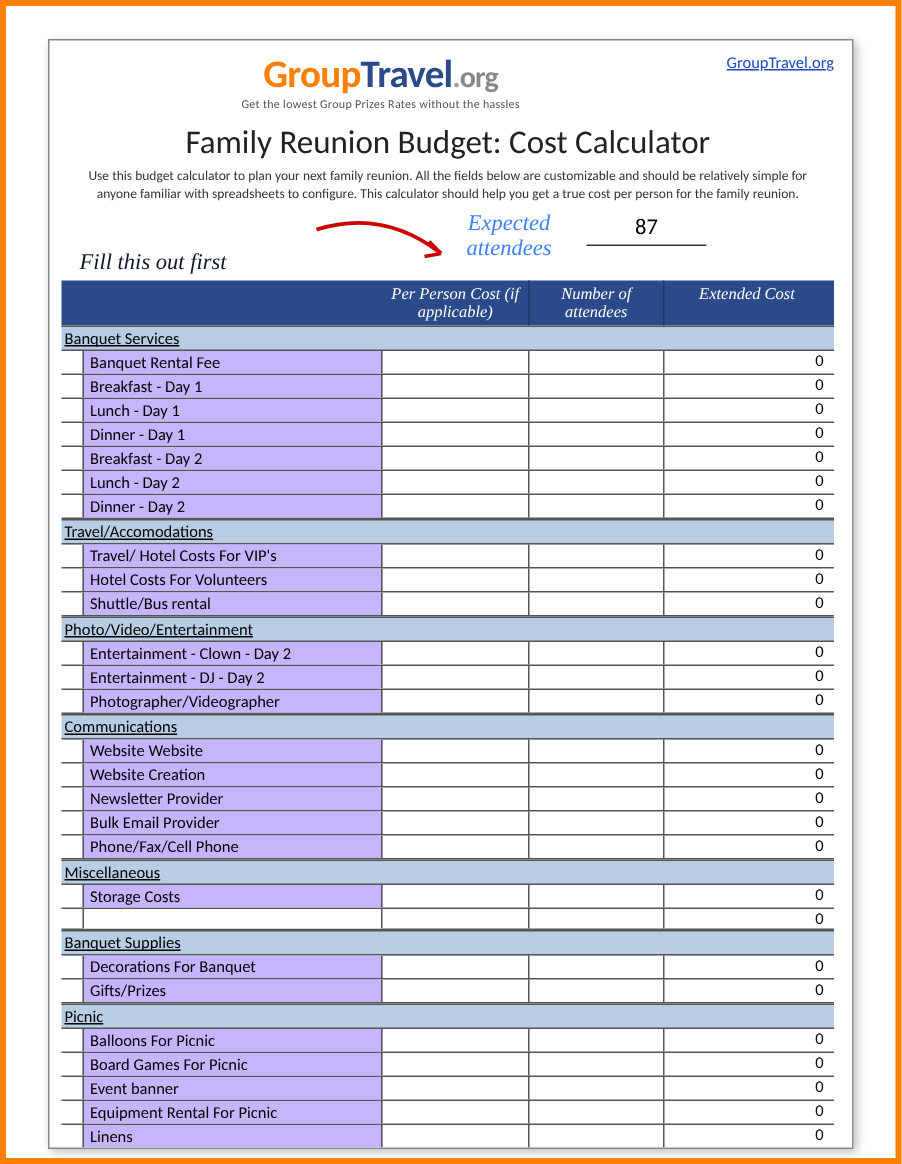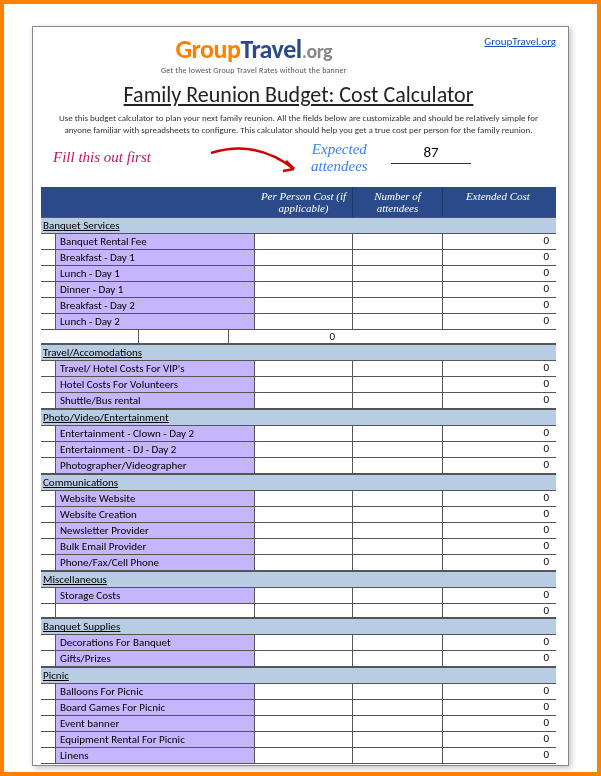--- a/index.html
+++ b/index.html
@@ -30,31 +30,31 @@
   margin-left: 120px;
   text-align: center;
 }
 .logo-text { font-size: 26px; font-weight: bold; letter-spacing: -0.5px; }
 .logo-group { color: #ff7f00; }
 .logo-travel { color: #2a4a8a; }
 .logo-dot { color: #999; font-size: 20px; }
 .logo-org { color: #888; font-size: 20px; }
 .logo-tag { font-size: 8px; color: #555; letter-spacing: 0.2px; }
 .top-link { color: #1a4aC0; text-decoration: underline; font-size: 11px; padding-top: 2px; }
-.title { text-align: center; font-size: 22px; font-weight: 500; margin: 6px 0 4px 0; color: #222; text-decoration: underline; }
+.title { text-align: center; font-size: 22px; font-weight: 500; margin: 6px 0 4px 0; color: #222; }
 .instructions { text-align: center; font-size: 9px; color: #333; padding: 0 14px; line-height: 1.3; }
 .attendee-row {
   display: flex;
   align-items: center;
   justify-content: center;
   margin: 4px 0 6px 0;
   position: relative;
   height: 42px;
 }
-.script1 { font-family: cursive; font-style: italic; font-size: 15px; color: #be185d; position: absolute; left: 12px; top: 10px; }
+.script1 { font-family: cursive; font-style: italic; font-size: 15px; color: #0f172a; position: absolute; left: 12px; top: 28px; }
 .arrow { position: absolute; left: 165px; top: 2px; width: 100px; height: 40px; }
 .script2 { font-family: cursive; font-style: italic; font-size: 15px; color: #3b82f6; text-align: center; position: absolute; left: 270px; top: 2px; line-height: 1.1; }
 .attendee-box { position: absolute; left: 350px; top: 4px; width: 80px; border-bottom: 1px solid #333; text-align: center; font-size: 15px; padding-bottom: 2px; }
 .col-header {
   background: #2a4a8a;
   color: #fff;
   display: flex;
   font-size: 11px;
   font-style: italic;
   font-family: cursive;
@@ -93,21 +93,21 @@
 </head>
 <body>
 
 <div class="page">
 
   <div class="header-row">
     <div class="logo">
       <div class="logo-text">
         <span class="logo-group">Group</span><span class="logo-travel">Travel</span><span class="logo-dot">.</span><span class="logo-org">org</span>
       </div>
-      <div class="logo-tag">Get the lowest Group Travel Rates without the banner</div>
+      <div class="logo-tag">Get the lowest Group Prizes Rates without the hassles</div>
     </div>
     <a class="top-link">GroupTravel.org</a>
   </div>
 
   <div class="title">Family Reunion Budget: Cost Calculator</div>
   <div class="instructions">Use this budget calculator to plan your next family reunion. All the fields below are customizable and should be relatively simple for anyone familiar with spreadsheets to configure. This calculator should help you get a true cost per person for the family reunion.</div>
 
   <div class="attendee-row">
     <div class="script1">Fill this out first</div>
     <svg class="arrow" viewBox="0 0 100 40">
@@ -160,20 +160,21 @@
         <div class="cell-num"></div>
         <div class="cell-ext">0</div>
       </div>
       <div class="row">
         <div class="label">Lunch - Day 2</div>
         <div class="cell-ppc"></div>
         <div class="cell-num"></div>
         <div class="cell-ext">0</div>
       </div>
       <div class="row">
+        <div class="label">Dinner - Day 2</div>
         <div class="cell-ppc"></div>
         <div class="cell-num"></div>
         <div class="cell-ext">0</div>
       </div>
       <div class="section-title">Travel/Accomodations</div>
       <div class="row">
         <div class="label">Travel/ Hotel Costs For VIP's</div>
         <div class="cell-ppc"></div>
         <div class="cell-num"></div>
         <div class="cell-ext">0</div>

